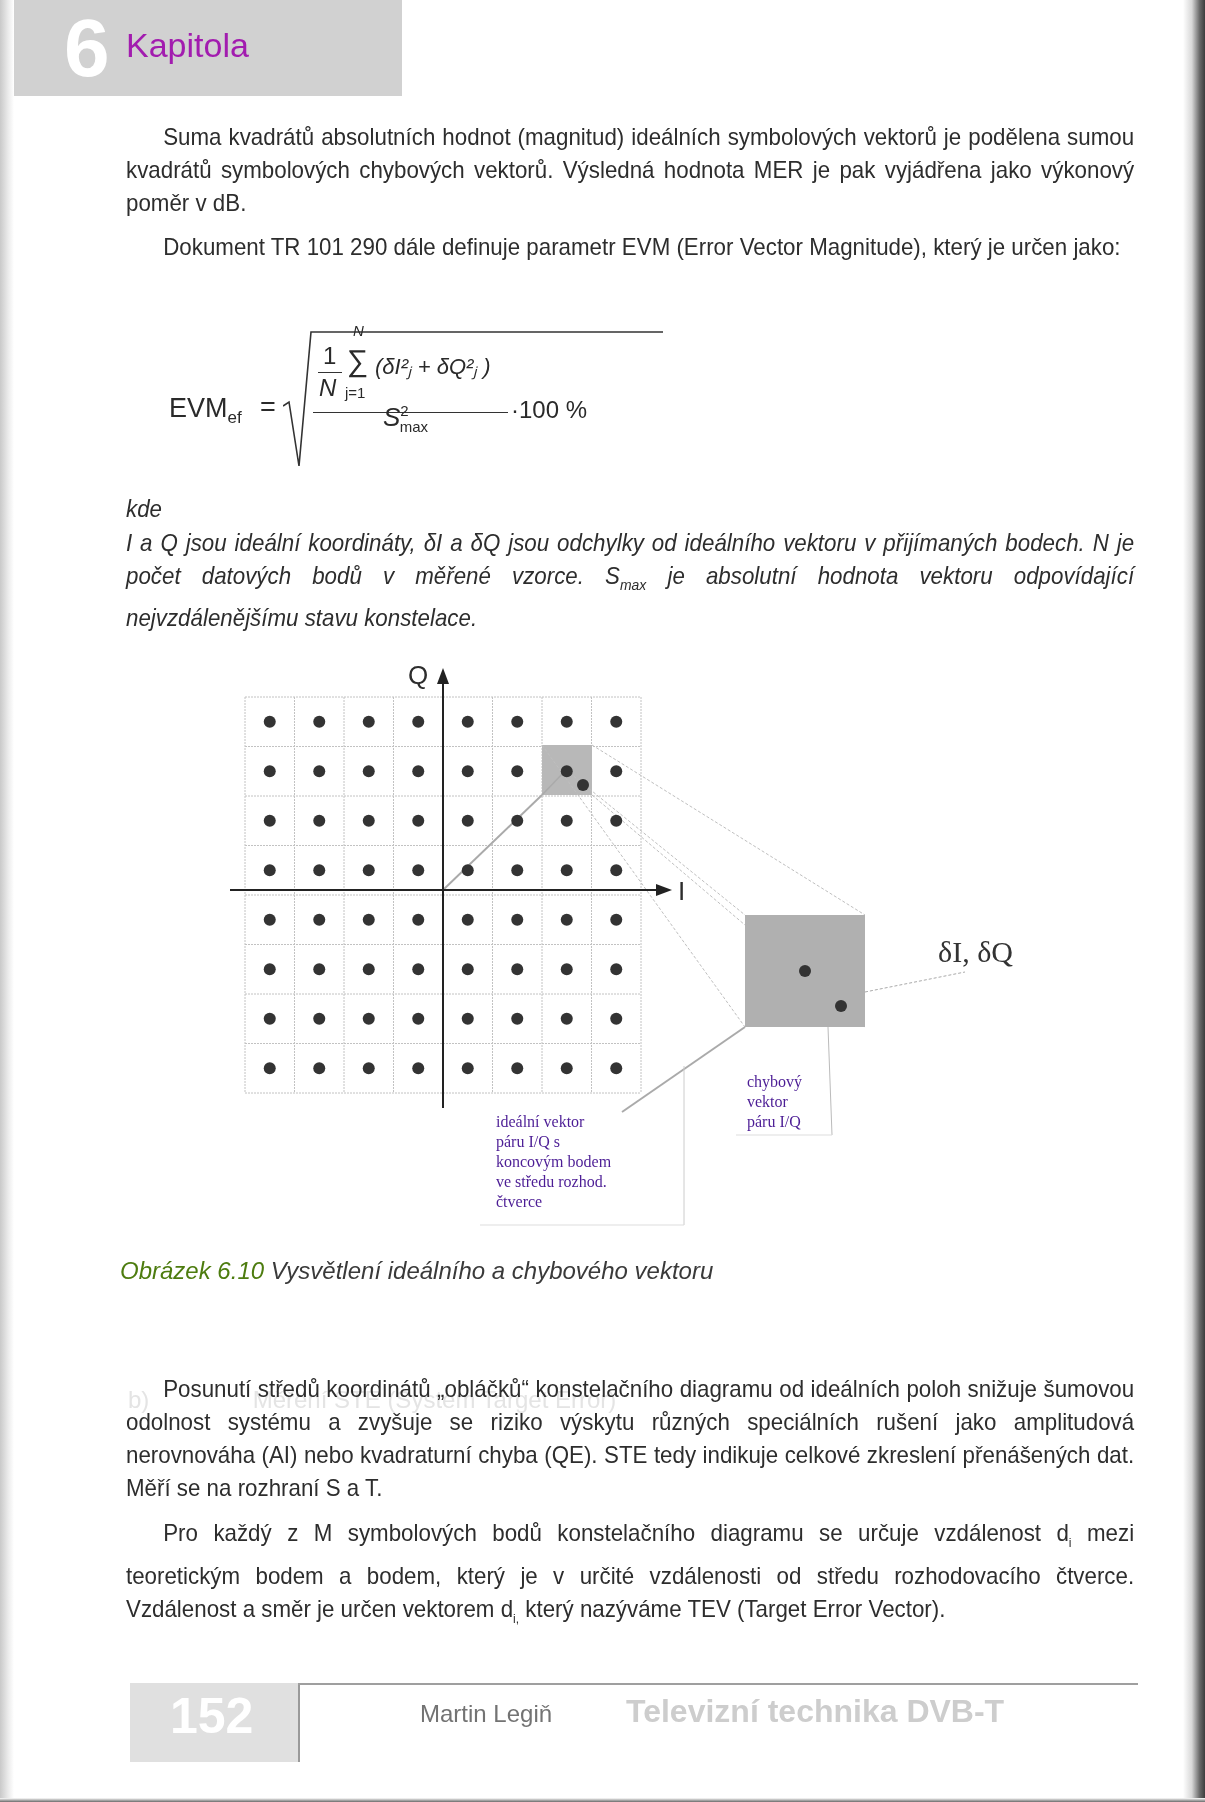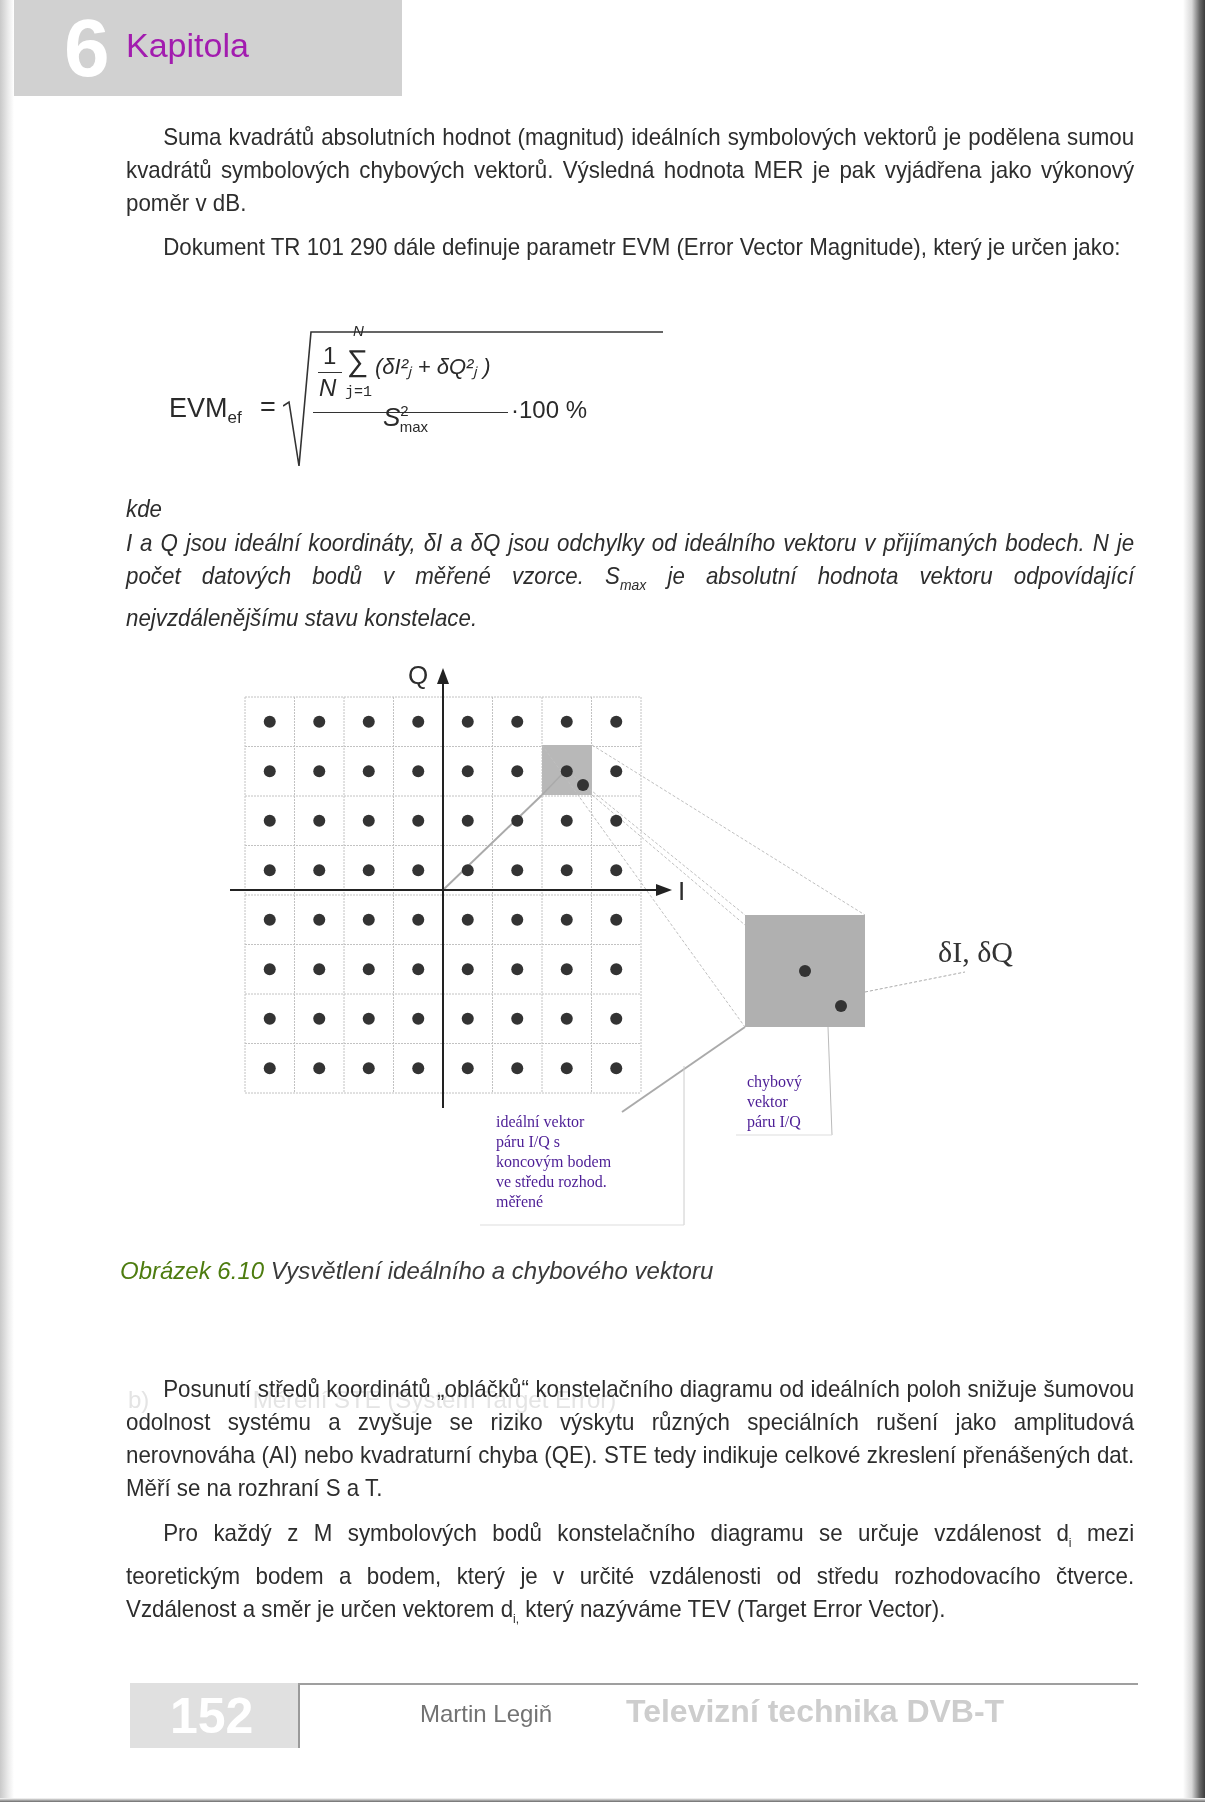--- a/index.html
+++ b/index.html
@@ -27,39 +27,39 @@
     .formula { position: absolute; left: 165px; top: 320px; width: 440px; height: 150px; }
     .f-lhs { position: absolute; left: 4px; top: 73px; font-size: 27px; }
     .f-lhs sub { font-size: 17px; }
     .f-eq { position: absolute; left: 95px; top: 72px; font-size: 27px; }
     .f-sqrt { position: absolute; left: 118px; top: 8px; width: 380px; height: 140px; }
     .f-one { position: absolute; left: 158px; top: 22px; font-size: 24px; }
     .f-fracbar-small { position: absolute; left: 153px; top: 52px; width: 24px; border-top: 1.5px solid #333; }
     .f-N { position: absolute; left: 154px; top: 54px; font-size: 24px; font-style: italic; }
     .f-sigma { position: absolute; left: 182px; top: 24px; font-size: 30px; }
     .f-sigma-top { position: absolute; left: 188px; top: 2px; font-size: 15px; font-style: italic; }
-    .f-sigma-bot { position: absolute; left: 180px; top: 64px; font-size: 15px; font-family: Liberation Mono, monospace; }
+    .f-sigma-bot { position: absolute; left: 180px; top: 64px; font-size: 15px; }
     .f-sum-body { position: absolute; left: 210px; top: 30px; font-size: 22px; font-style: italic; }
     .f-mainbar { position: absolute; left: 148px; top: 92px; width: 195px; border-top: 1.5px solid #333; }
     .f-den { position: absolute; left: 218px; top: 82px; font-size: 26px; font-style: italic; }
     .f-den sub, .f-den sup { font-style: normal; font-size: 15px; }
     .f-mult { position: absolute; left: 346px; top: 76px; font-size: 24px; }
 
     .diagram { position: absolute; left: 0; top: 0; width: 1205px; height: 1802px; pointer-events: none; }
 
     .callout { position: absolute; font-size: 16px; line-height: 20px; color: #4c1d95; font-family: Liberation Serif, serif; }
     .delta-label { position: absolute; left: 938px; top: 935px; font-family: "Liberation Serif", serif; font-size: 30px; color: #333; }
     .axis-label { position: absolute; font-size: 26px; color: #2d2d2d; }
 
     .caption { position: absolute; left: 120px; top: 1257px; font-size: 24px; font-style: italic; color: #3a3a3a; }
     .caption .prefix { color: #4d7c0f; }
     .section-heading { position: absolute; left: 128px; top: 1386px; font-size: 24px; color: #e4e4e4; }
     .section-heading .num { display: inline-block; width: 118px; }
 
-    .footer-box { position: absolute; left: 130px; top: 1683px; width: 168px; height: 65px; background: #e0e0e0;
+    .footer-box { position: absolute; left: 130px; top: 1683px; width: 168px; height: 79px; background: #e0e0e0;
       border-right: 2px solid #9a9a9a; }
     .footer-pagenum { position: absolute; left: 40px; top: 4px; font-size: 50px; font-weight: bold; color: #ffffff; }
     .footer-rule { position: absolute; left: 298px; top: 1683px; width: 840px; border-top: 2px solid #9f9f9f; }
     .footer-author { position: absolute; left: 420px; top: 1700px; font-size: 24px; color: #737373; }
     .footer-title { position: absolute; left: 626px; top: 1693px; font-size: 32px; font-weight: bold; color: #cdcdcd; }
   </style>
 </head>
 <body>
 
 <div class="left-edge"></div>
@@ -216,21 +216,21 @@
 
 <span class="axis-label" style="left:408px; top:660px;">Q</span>
 <span class="axis-label" style="left:678px; top:876px;">I</span>
 <span class="delta-label">δI, δQ</span>
 
 <div class="callout" style="left:496px; top:1112px;">
   <div>ideální vektor</div>
   <div>páru I/Q s</div>
   <div>koncovým bodem</div>
   <div>ve středu rozhod.</div>
-  <div>měřené</div>
+  <div>čtverce</div>
 </div>
 <div class="callout" style="left:747px; top:1072px;">
   <div>chybový</div>
   <div>vektor</div>
   <div>páru I/Q</div>
 </div>
 
 <div class="caption">
   <span class="prefix">Obrázek 6.10</span>
   <span>Vysvětlení ideálního a chybového vektoru</span>

